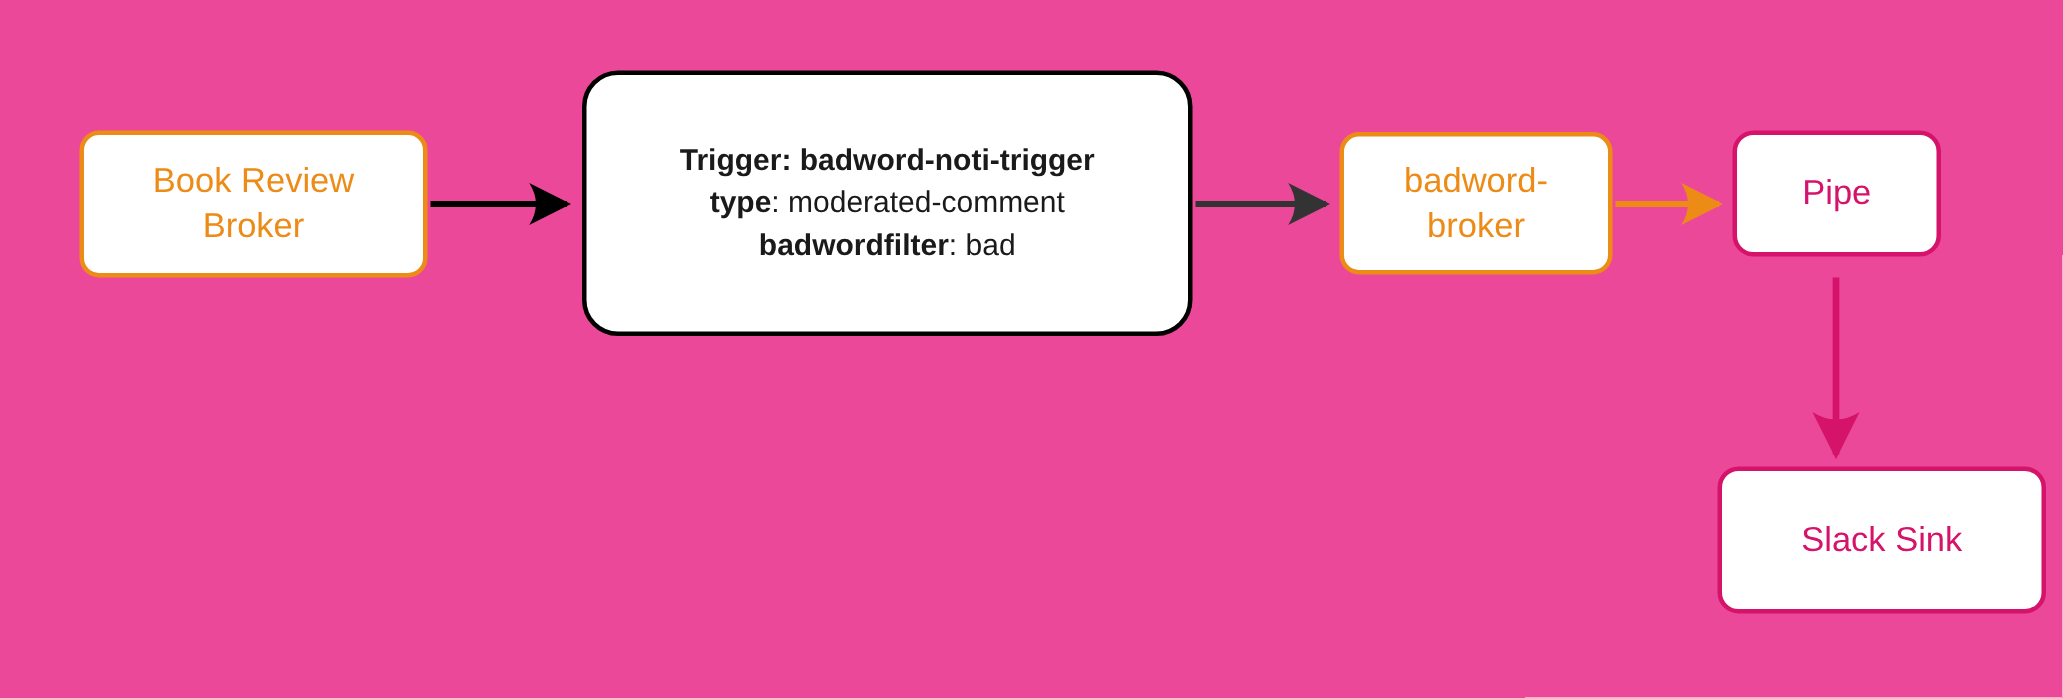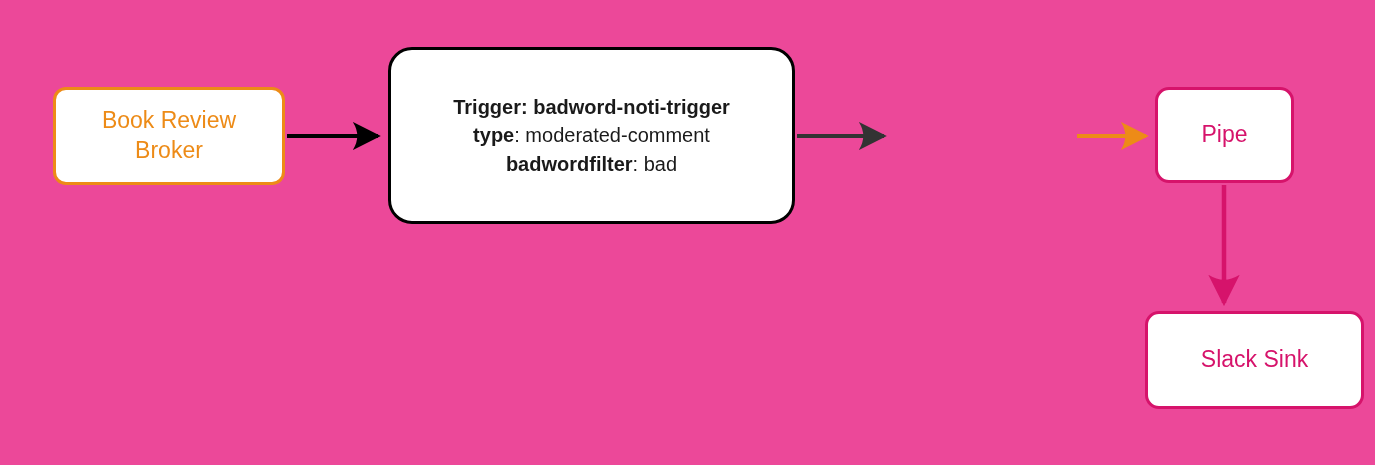--- a/index.html
+++ b/index.html
@@ -61,21 +61,21 @@
 
   
   .node-sink {
     border: 3.5px solid #D6136B;
     border-radius: 14px;
     color: #D6136B;
     font-size: 23px;
   }
   #node-pipe {
     left: 1155px; top: 87px;
-    width: 139px; height: 96px;
+    width: 139px; height: 84px;
   }
   #node-slack-sink {
     left: 1145px; top: 311px;
     width: 219px; height: 98px;
   }
 
   
   #edges {
     position: absolute;
     left: 0; top: 0;
@@ -125,20 +125,26 @@
       <b>Trigger: badword-noti-trigger</b>
     </div>
     <div class="line">
       <b>type</b><span>: </span><span>moderated-comment</span>
     </div>
     <div class="line">
       <b>badwordfilter</b><span>: </span><span>bad</span>
     </div>
   </div>
 
+  <div class="node node-broker" id="node-badword-broker">
+    <div>
+      <div>badword-</div>
+      <div>broker</div>
+    </div>
+  </div>
 
   <div class="node node-sink" id="node-pipe">
     <div>Pipe</div>
   </div>
 
   <div class="node node-sink" id="node-slack-sink">
     <div>Slack Sink</div>
   </div>
 
 </div>

